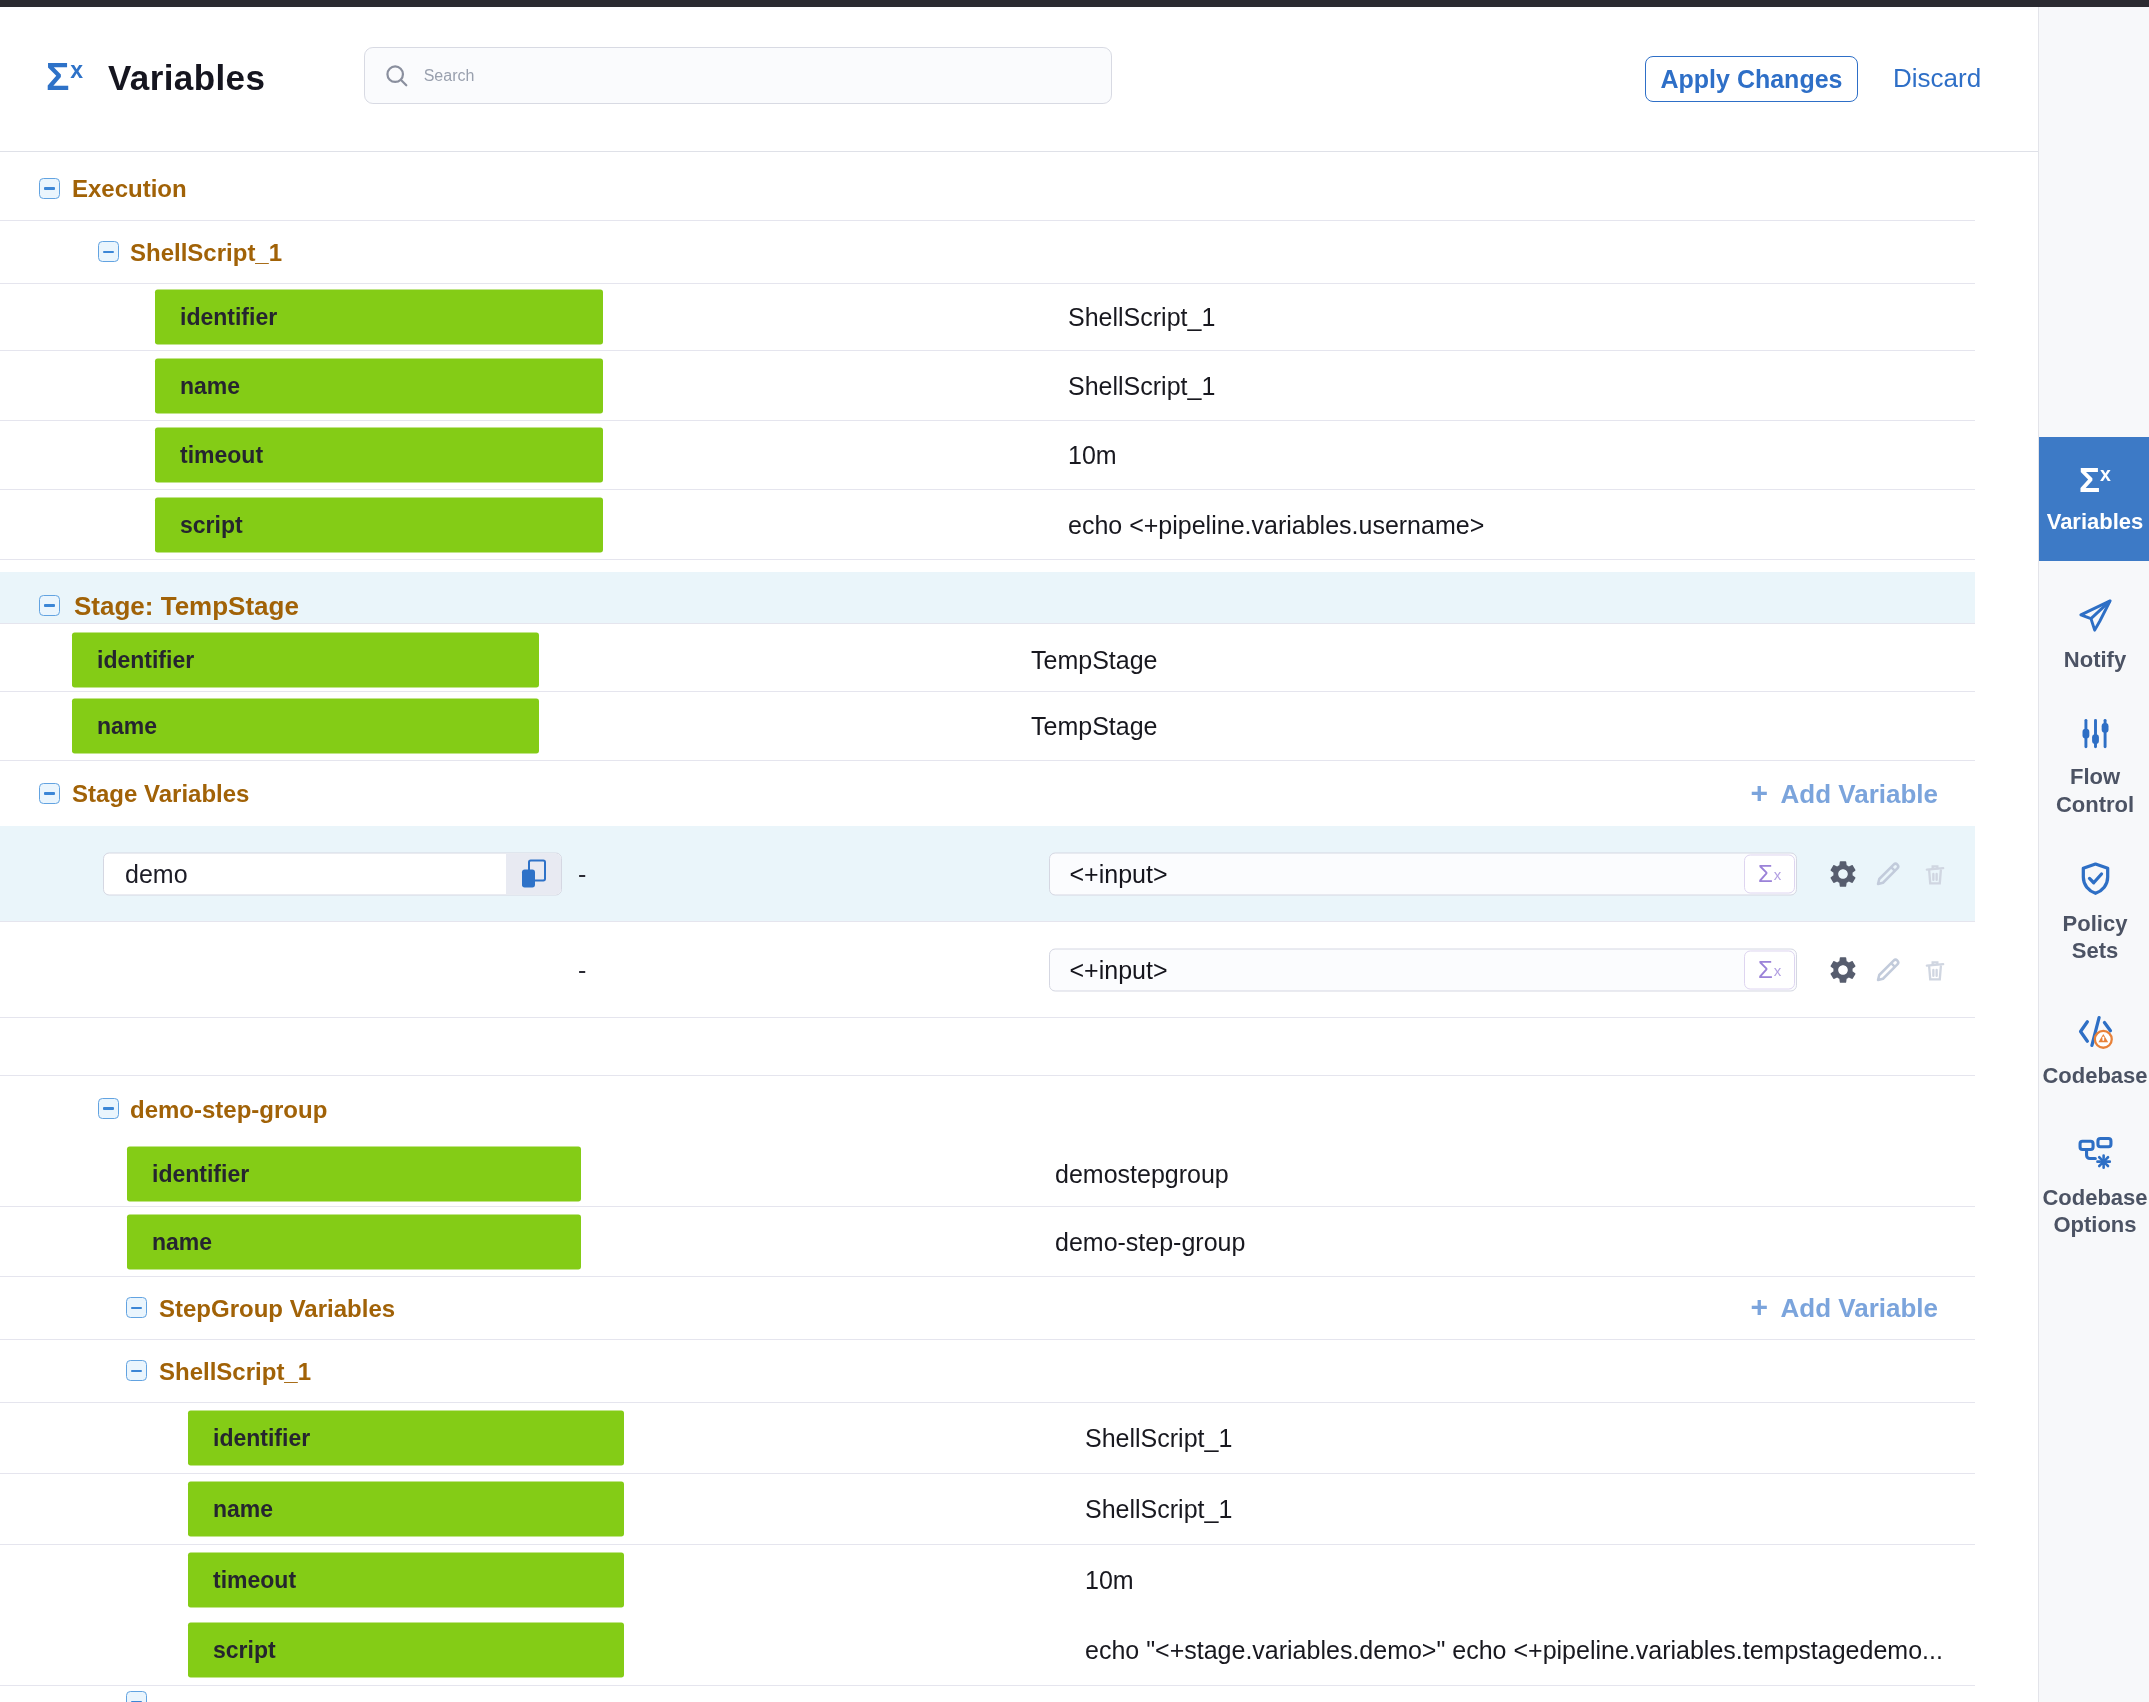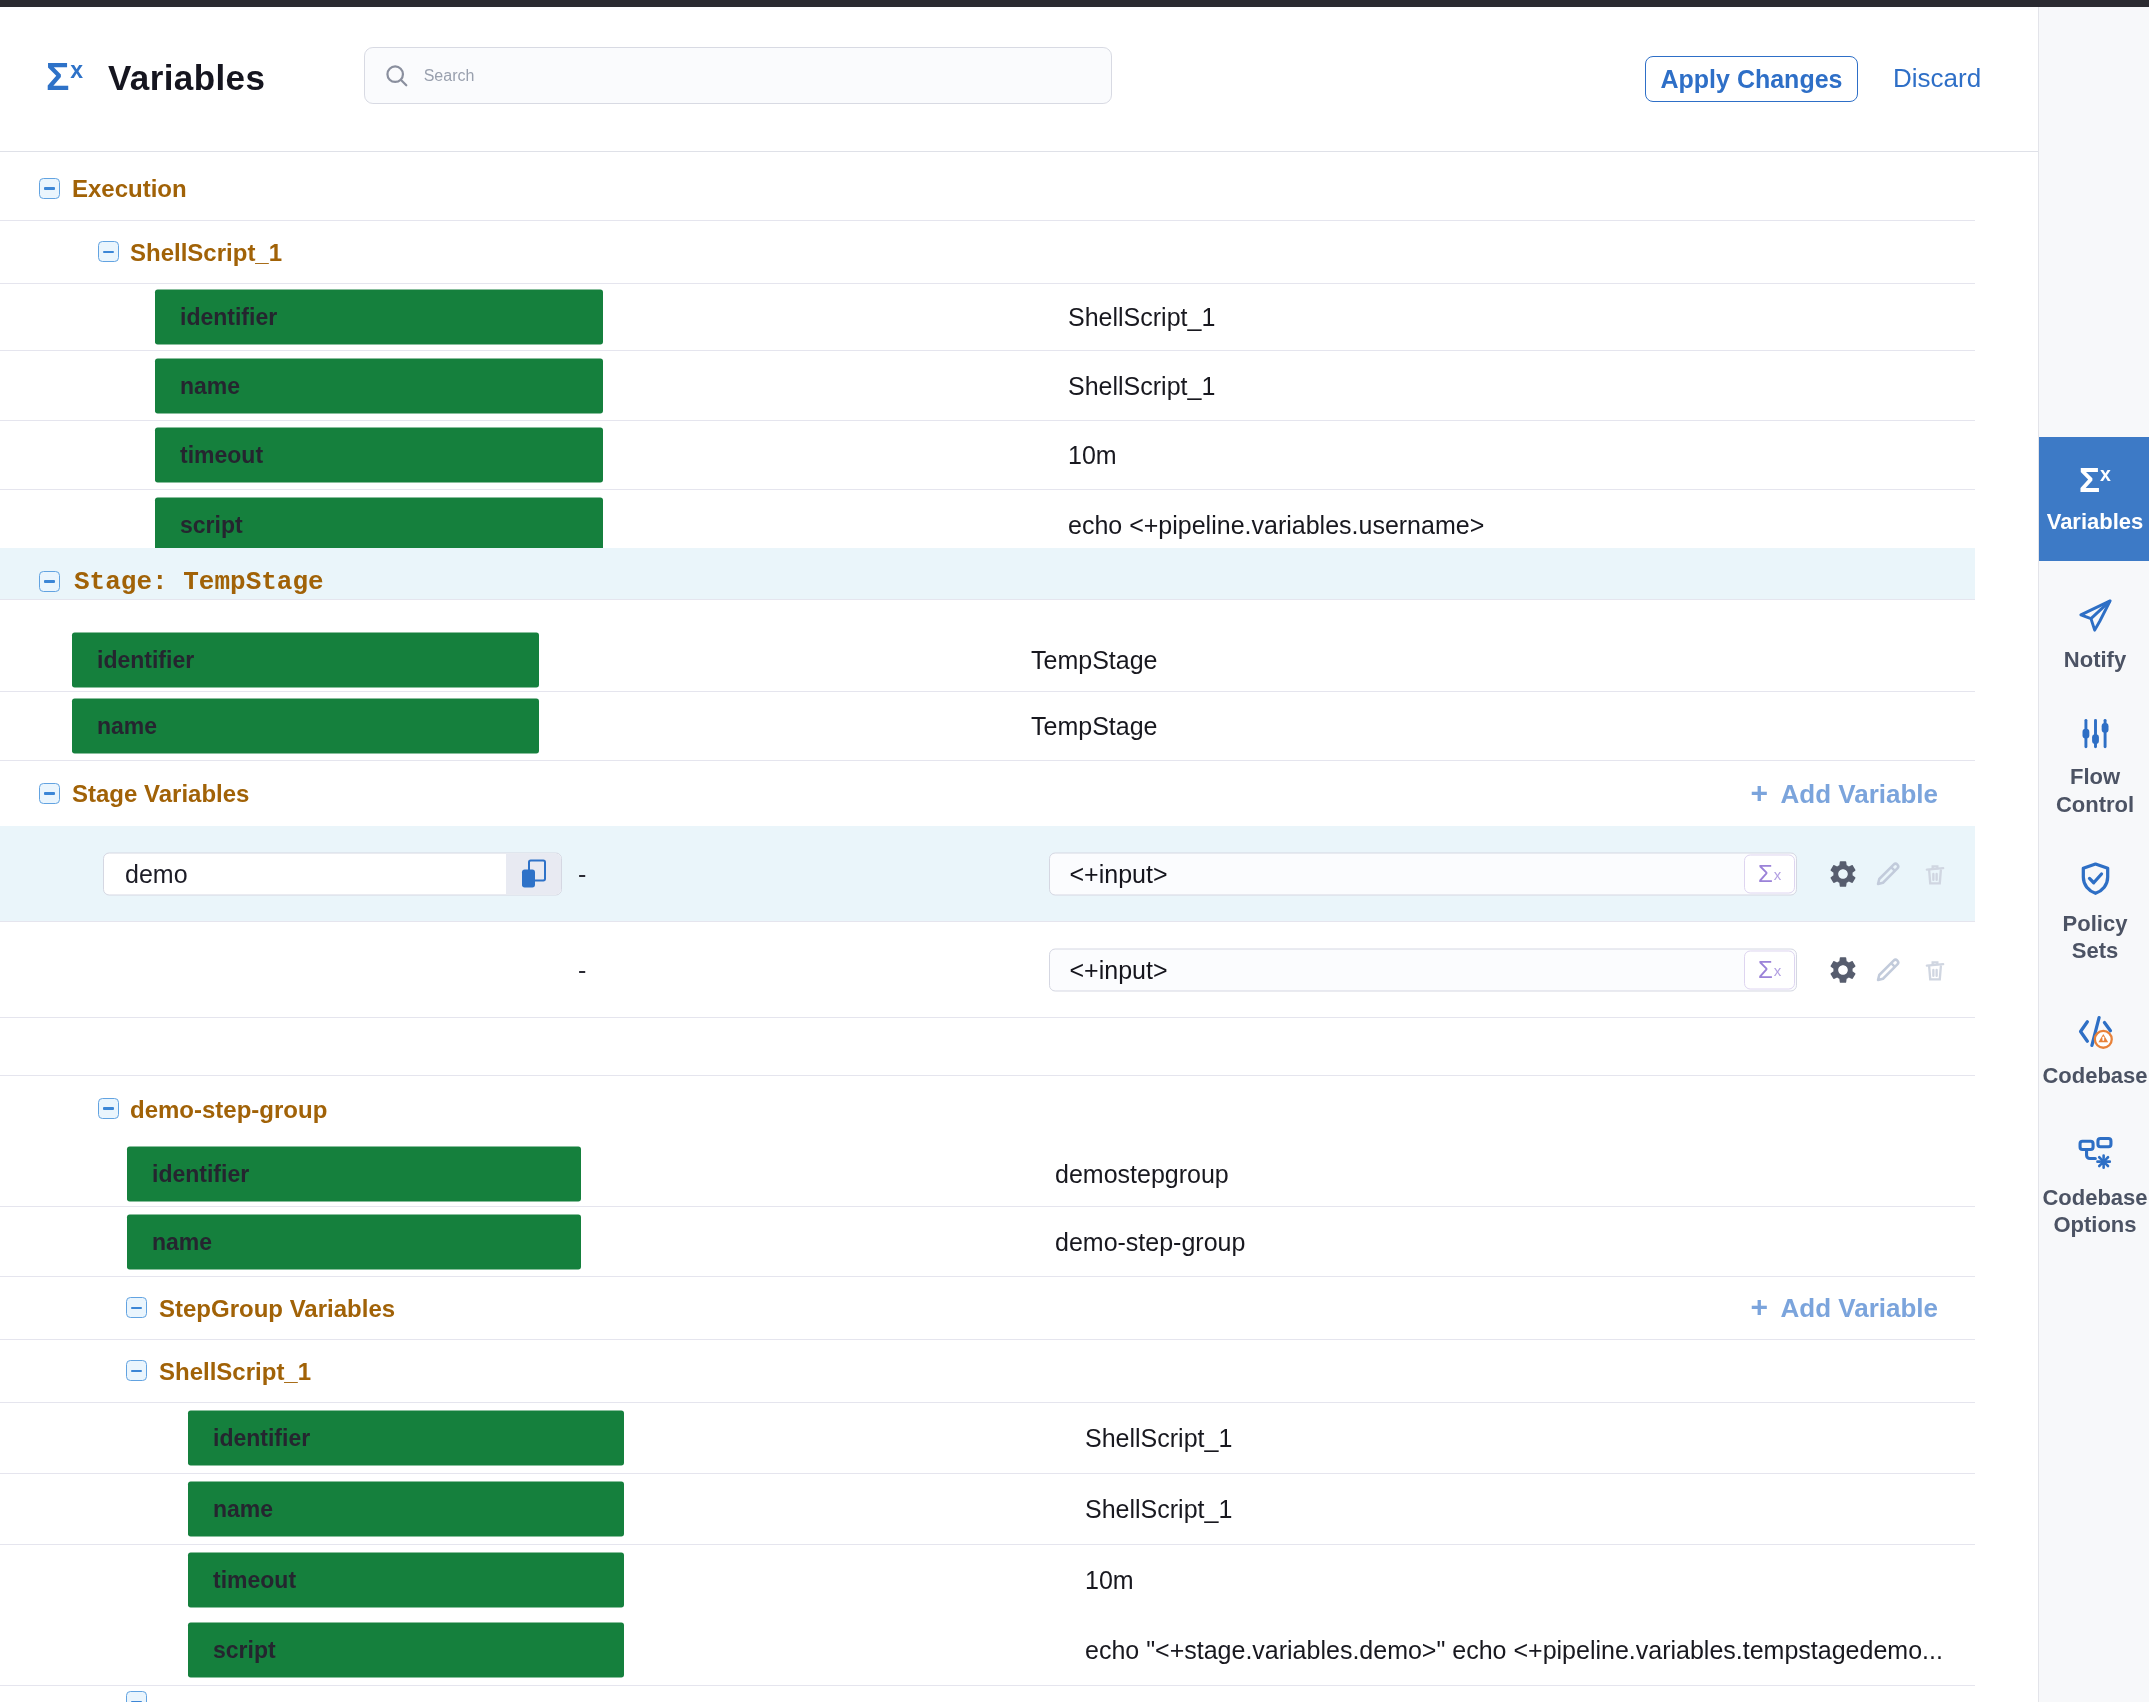--- a/index.html
+++ b/index.html
@@ -23,21 +23,21 @@
   #apply-btn{position:absolute;left:1645px;top:49px;width:213px;height:46px;border:1.8px solid #2e6fc7;border-radius:8px;
              background:#fff;color:#2e6fc7;font-size:25px;font-weight:600;font-family:"Liberation Sans",sans-serif;cursor:pointer;}
   #discard-btn{position:absolute;left:1887px;top:55px;font-size:26px;color:#2e6fc7;font-weight:500;cursor:pointer;background:none;border:none;font-family:"Liberation Sans",sans-serif;}
   .row{position:absolute;left:0;width:1975px;border-bottom:0.9px solid #e5e5ee;background:#fff;}
   .row.hl{background:#eaf5fa;}
   .row.nob{border-bottom:none;}
   .cicon{position:absolute;width:21px;height:21px;border:1.8px solid #62a3e1;border-radius:4.4px;background:#eaf5fd;cursor:pointer;}
   .cicon i{position:absolute;left:50%;top:50%;width:10.6px;height:2.7px;margin:-1.3px 0 0 -5.3px;background:#3c86d6;border-radius:0.9px;}
   .sec-label{position:absolute;font-size:24px;font-weight:700;color:#a16207;white-space:nowrap;}
   .stage-label{font-size:26px;}
-  .strip{position:absolute;top:50%;transform:translateY(-50%);height:55px;background:#15803d;border-radius:2.7px;
+  .strip{position:absolute;top:50%;transform:translateY(-50%);height:55px;background:#84cc16;border-radius:2.7px;
          display:flex;align-items:center;padding-left:25px;font-size:23px;font-weight:600;color:#25252f;}
   .val{position:absolute;top:50%;transform:translateY(-50%);font-size:25px;color:#18181f;white-space:nowrap;}
   .addvar{position:absolute;right:37px;top:50%;transform:translateY(-50%);display:flex;align-items:center;gap:12.4px;
           color:#7ba4dc;font-size:26px;font-weight:600;cursor:pointer;}
   .addvar .plus{font-size:30px;font-weight:600;line-height:1;margin-top:-2.7px;}
   
   .name-input{position:absolute;left:103px;top:50%;transform:translateY(-50%);width:459px;height:43px;
               border:0.9px solid #d5d7e2;border-radius:6.2px;background:#fff;display:flex;align-items:stretch;overflow:hidden;}
   .name-input .txt{flex:1;display:flex;align-items:center;padding-left:21px;font-size:25px;color:#1c1c26;}
   .name-input .copyseg{width:55px;background:#e8eaf2;display:flex;align-items:center;justify-content:center;cursor:pointer;}
@@ -122,21 +122,21 @@
   </div>
   <div class="row" style="top:421px;height:69px;">
     <span class="strip" style="left:155px;width:448px;">timeout</span>
     <span class="val" style="left:1068px;">10m</span>
   </div>
   <div class="row" style="top:490px;height:70px;">
     <span class="strip" style="left:155px;width:448px;">script</span>
     <span class="val" style="left:1068px;">echo &lt;+pipeline.variables.username&gt;</span>
   </div>
 
-  <div class="row hl" style="top:548px;height:52px;font-family:Liberation Mono, monospace;">
+  <div class="row hl" style="top:572px;height:52px;">
     <span class="cicon" style="left:39px;top:23px;">
         <i></i>
       </span>
     <span class="sec-label stage-label" style="left:74px;top:18.6px;">Stage: TempStage</span>
   </div>
 
   <div class="row" style="top:628px;height:64px;">
     <span class="strip" style="left:72px;width:467px;">identifier</span>
     <span class="val" style="left:1031px;">TempStage</span>
   </div>

